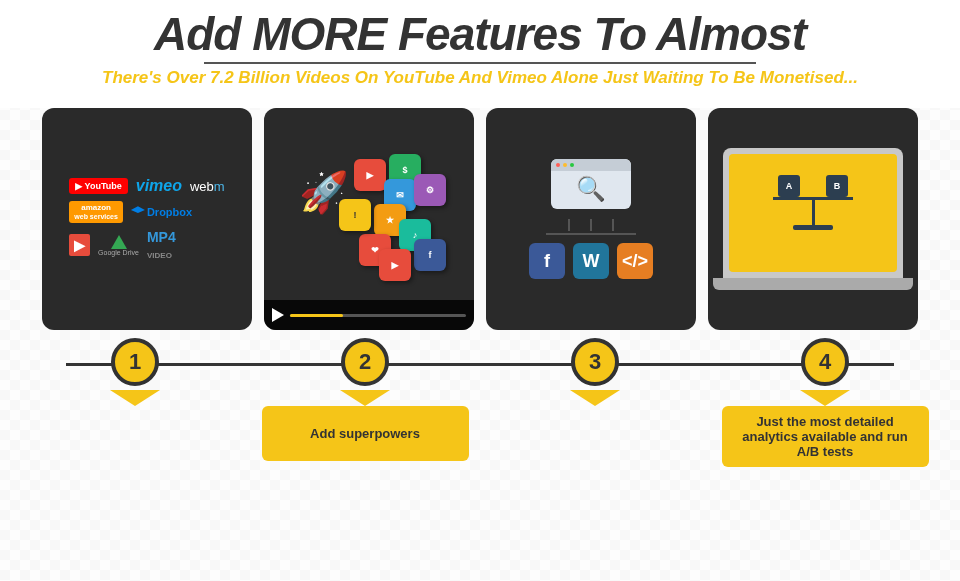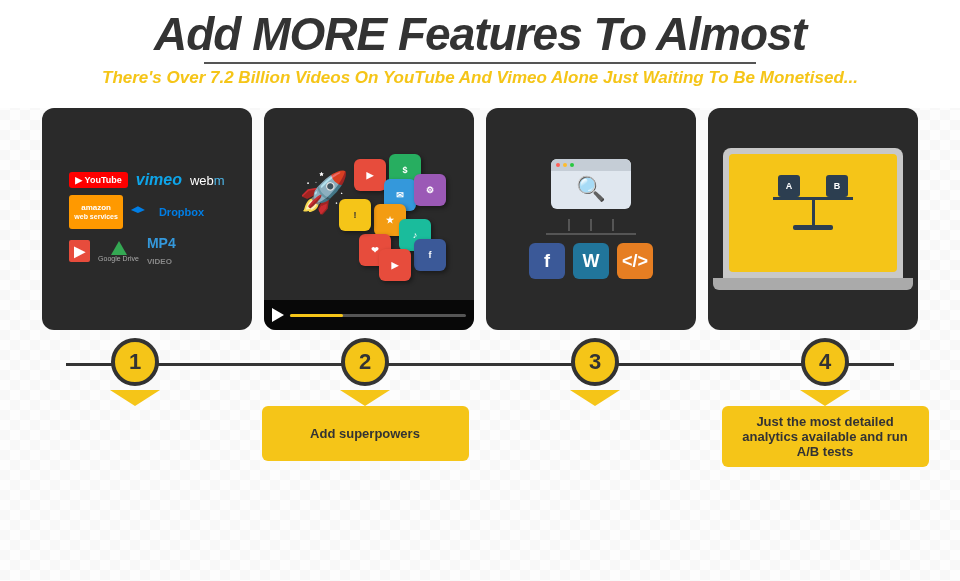--- a/index.html
+++ b/index.html
@@ -116,35 +116,35 @@
     }
     .webm-logo span {
       color: #4db6e8;
     }
 
     .amazon-logo {
       background: #ff9900;
       color: white;
       font-size: 8px;
       font-weight: bold;
-      padding: 8px 5px;
+      padding: 2px 5px;
       border-radius: 3px;
       display: flex;
       flex-direction: column;
       align-items: center;
       line-height: 1.2;
     }
 
     .dropbox-logo {
       color: #007ee5;
       font-size: 11px;
       font-weight: bold;
       display: flex;
       align-items: center;
-      gap: 14px;
+      gap: 2px;
     }
 
     .dropbox-icon {
       width: 14px;
       height: 12px;
       background: #007ee5;
       clip-path: polygon(50% 0%, 100% 30%, 50% 55%, 0% 30%);
       display: inline-block;
     }
 

